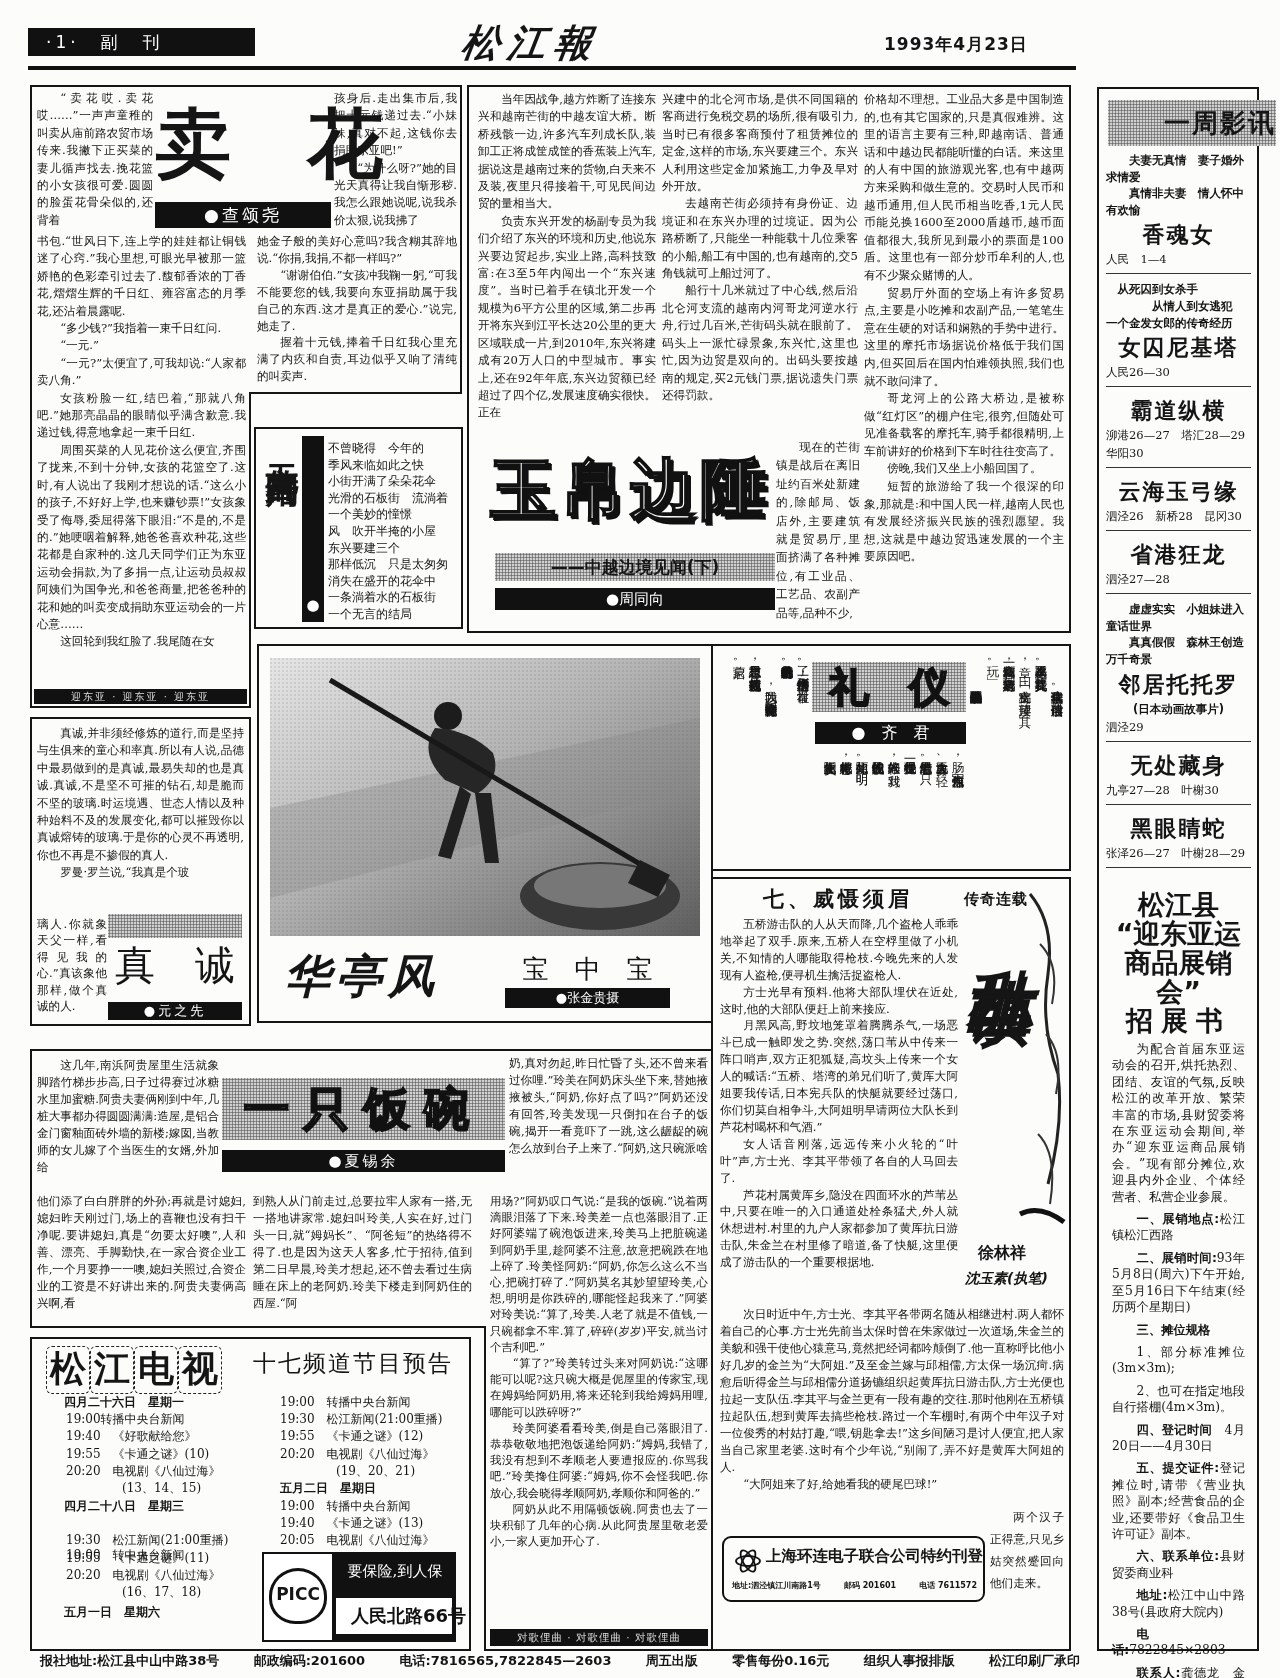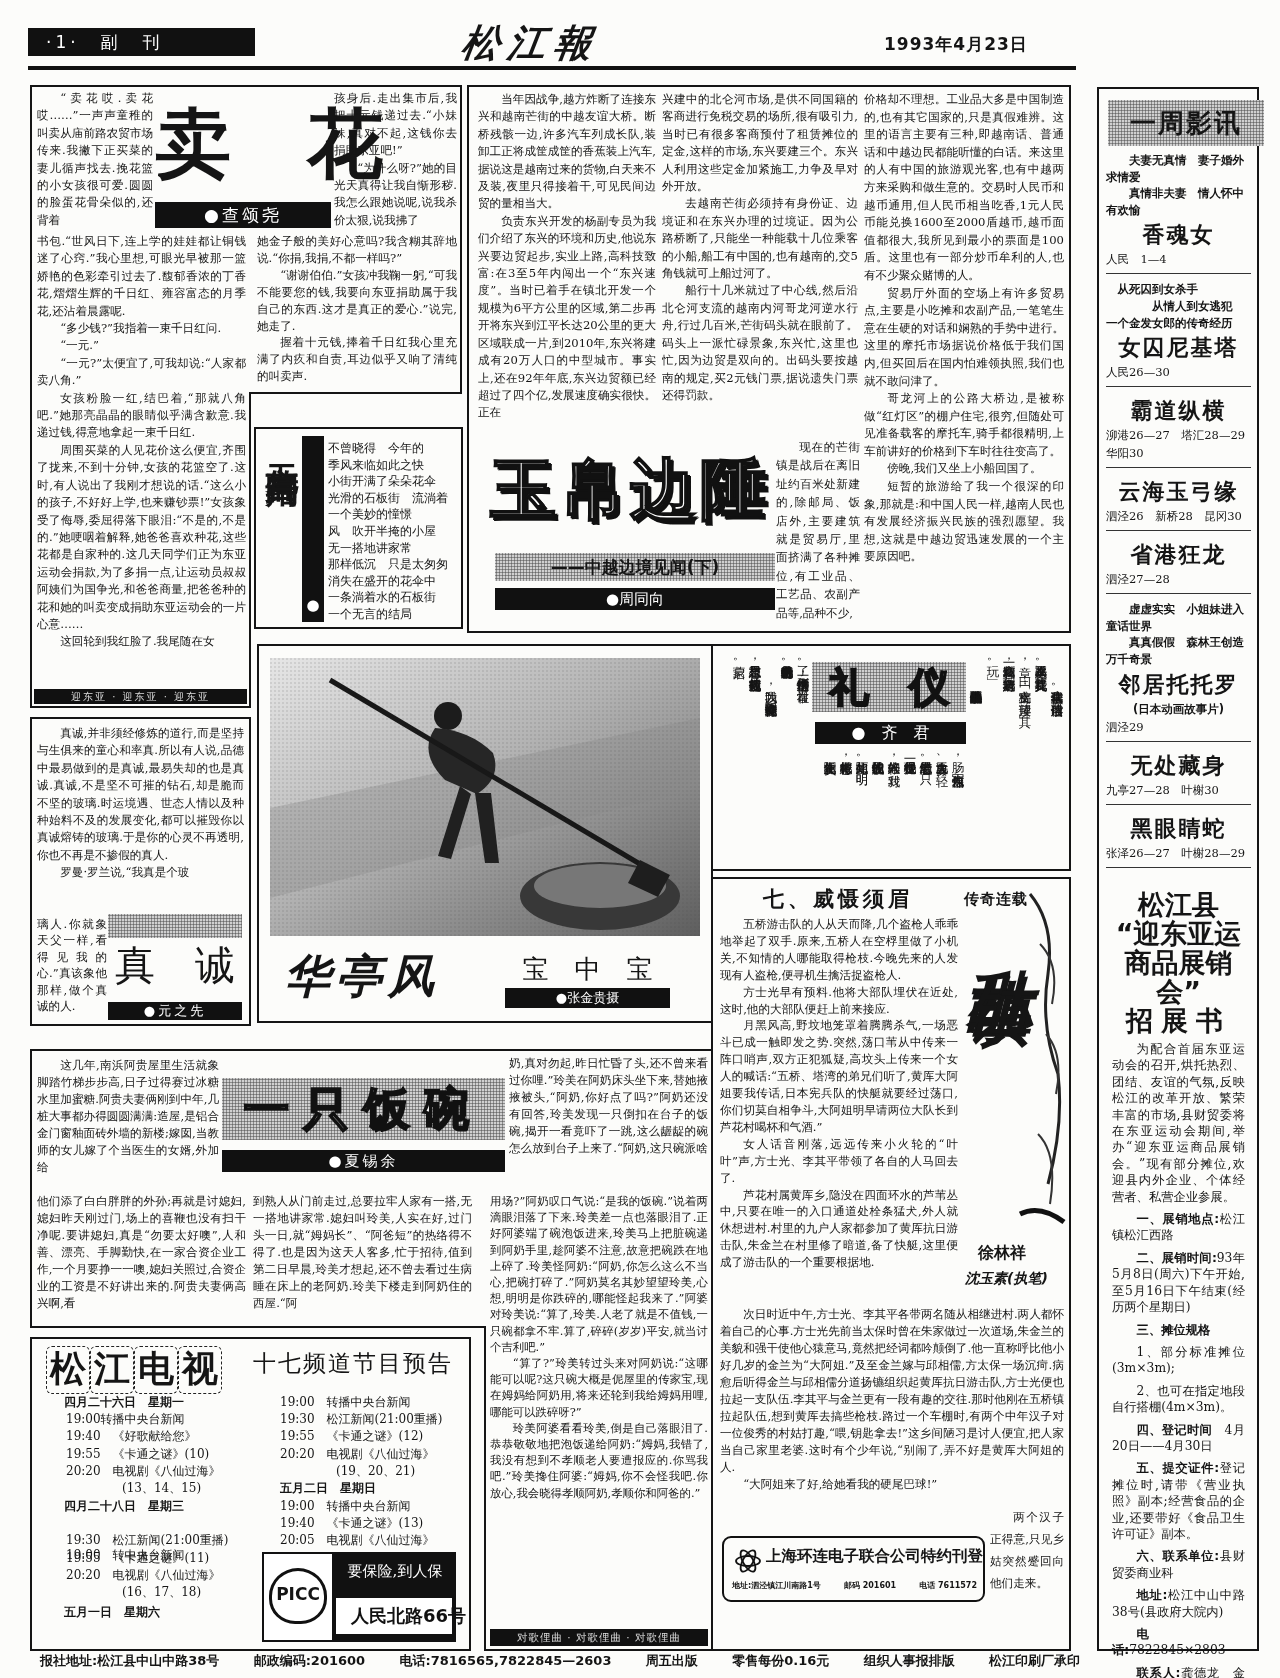--- a/index.html
+++ b/index.html
@@ -82,21 +82,21 @@
 
 <div class="a hd" style="left:264px;top:438px;height:186px;writing-mode:vertical-rl;font-size:33px;line-height:36px;letter-spacing:3px;">无言的结局</div>
 <div class="bar" style="left:302px;top:436px;width:22px;height:186px;writing-mode:vertical-rl;text-align:end;font-size:15px;line-height:22px;padding-bottom:8px;">●金文</div>
 <div class="a" style="left:328px;top:440px;width:132px;font-size:12px;line-height:16.6px;white-space:nowrap;">
   <div>不曾晓得　今年的</div>
   <div>季风来临如此之快</div>
   <div>小街开满了朵朵花伞</div>
   <div>光滑的石板街　流淌着</div>
   <div>一个美妙的憧憬</div>
   <div>风　吹开半掩的小屋</div>
-  <div>无一搭地讲家常</div>
+  <div>东兴要建三个</div>
   <div>那样低沉　只是太匆匆</div>
   <div>消失在盛开的花伞中</div>
   <div>一条淌着水的石板街</div>
   <div>一个无言的结局</div>
 </div>
 
 <div class="txt" style="left:37px;top:725px;width:207px;height:190px;">
   <p>真诚,并非须经修炼的道行,而是坚持与生俱来的童心和率真.所以有人说,品德中最易做到的是真诚,最易失却的也是真诚.真诚,不是坚不可摧的钻石,却是脆而不坚的玻璃.时运境遇、世态人情以及种种始料不及的发展变化,都可以摧毁你以真诚熔铸的玻璃.于是你的心灵不再透明,你也不再是不掺假的真人.</p>
   <p>罗曼·罗兰说,“我真是个玻</p>
 </div>
@@ -233,20 +233,21 @@
 <div class="txt" style="left:253px;top:1193px;width:219px;height:128px;line-height:17px;">
   <p class="c">到熟人从门前走过,总要拉牢人家有一搭,无一搭地讲家常.媳妇叫玲美,人实在好,过门头一日,就“姆妈长”、“阿爸短”的热络得不得了.也是因为这天人客多,忙于招待,值到第二日早晨,玲美才想起,还不曾去看过生病睡在床上的老阿奶.玲美下楼走到阿奶住的西屋.“阿</p>
 </div>
 <div class="txt" style="left:509px;top:1055px;width:199px;height:138px;line-height:17px;">
   <p class="c">奶,真对勿起,昨日忙昏了头,还不曾来看过你哩.”玲美在阿奶床头坐下来,替她掖掖被头,“阿奶,你好点了吗?”阿奶还没有回答,玲美发现一只倒扣在台子的饭碗,揭开一看竟吓了一跳,这么龌龊的碗怎么放到台子上来了.“阿奶,这只碗派啥</p>
 </div>
 <div class="txt" style="left:490px;top:1193px;width:218px;height:434px;font-size:11.4px;line-height:16.2px;">
   <p class="c">用场?”阿奶叹口气说:“是我的饭碗.”说着两滴眼泪落了下来.玲美差一点也落眼泪了.正好阿婆端了碗泡饭进来,玲美马上把脏碗递到阿奶手里,趁阿婆不注意,故意把碗跌在地上碎了.玲美怪阿奶:“阿奶,你怎么这么不当心,把碗打碎了.”阿奶莫名其妙望望玲美,心想,明明是你跌碎的,哪能怪起我来了.”阿婆对玲美说:“算了,玲美.人老了就是不值钱,一只碗都拿不牢.算了,碎碎(岁岁)平安,就当讨个吉利吧.”</p>
   <p>“算了?”玲美转过头来对阿奶说:“这哪能可以呢?这只碗大概是伲屋里的传家宝,现在姆妈给阿奶用,将来还轮到我给姆妈用哩,哪能可以跌碎呀?”</p>
   <p>玲美阿婆看看玲美,倒是自己落眼泪了.恭恭敬敬地把泡饭递给阿奶:“姆妈,我错了,我没有想到不孝顺老人要遭报应的.你骂我吧.”玲美搀住阿婆:“姆妈,你不会怪我吧.你放心,我会晓得孝顺阿奶,孝顺你和阿爸的.”</p>
+  <p>阿奶从此不用隔顿饭碗.阿贵也去了一块积郁了几年的心病.从此阿贵屋里敬老爱小,一家人更加开心了.</p>
 </div>
 <div class="bar" style="left:490px;top:1629px;width:218px;height:17px;font-size:10.5px;line-height:17px;color:#ddd;letter-spacing:1px;">对歌俚曲 · 对歌俚曲 · 对歌俚曲</div>
 
 <div class="tv-char" style="left:46px;">松</div>
 <div class="tv-char" style="left:90px;">江</div>
 <div class="tv-char" style="left:134px;">电</div>
 <div class="tv-char" style="left:178px;">视</div>
 <div class="a hd" style="left:253px;top:1348px;font-size:23px;font-weight:normal;letter-spacing:2px;white-space:nowrap;">十七频道节目预告</div>
 
 <div class="tv-line tv-day" style="left:64px;top:1394px;">四月二十六日　星期一</div>
@@ -275,21 +276,21 @@
 
 <div class="a" style="left:262px;top:1552px;width:194px;height:90px;border:2px solid #111;background:#111;">
   <div class="a hd" style="left:0;top:0;width:68px;height:86px;background:#fff;">
     <div class="a" style="left:5px;top:14px;width:58px;height:56px;border:3px solid #111;border-radius:50% 50% 45% 45%;"></div>
     <div class="a" style="left:0;top:30px;width:68px;text-align:center;font-size:17px;">PICC</div>
   </div>
   <div class="a" style="left:72px;top:8px;width:118px;color:#fff;font-size:15px;text-align:center;white-space:nowrap;">要保险,到人保</div>
   <div class="a hd" style="left:72px;top:44px;width:116px;height:36px;background:#fff;color:#111;font-size:18px;line-height:36px;text-align:center;white-space:nowrap;padding-left:15px;">人民北路66号</div>
 </div>
 
-<div class="a dots hd" style="left:1108px;top:100px;width:156px;height:46px;font-size:26px;line-height:46px;text-align:center;letter-spacing:2px;white-space:nowrap;">一周影讯</div>
+<div class="a dots hd" style="left:1108px;top:100px;width:168px;height:46px;font-size:26px;line-height:46px;text-align:right;letter-spacing:2px;white-space:nowrap;">一周影讯</div>
 <div class="sb-films">
   <div>
     <p class="sb-tag" style="text-indent:2em">夫妻无真情　妻子婚外求情爱</p>
     <p class="sb-tag" style="text-indent:2em">真情非夫妻　情人怀中有欢愉</p>
     <div class="sb-title">香魂女</div>
     <div class="sb-venue">人民　1—4</div>
   </div>
   <div class="sb-hr"></div>
   <div>
     <p class="sb-tag" style="text-indent:1em">从死囚到女杀手</p>

